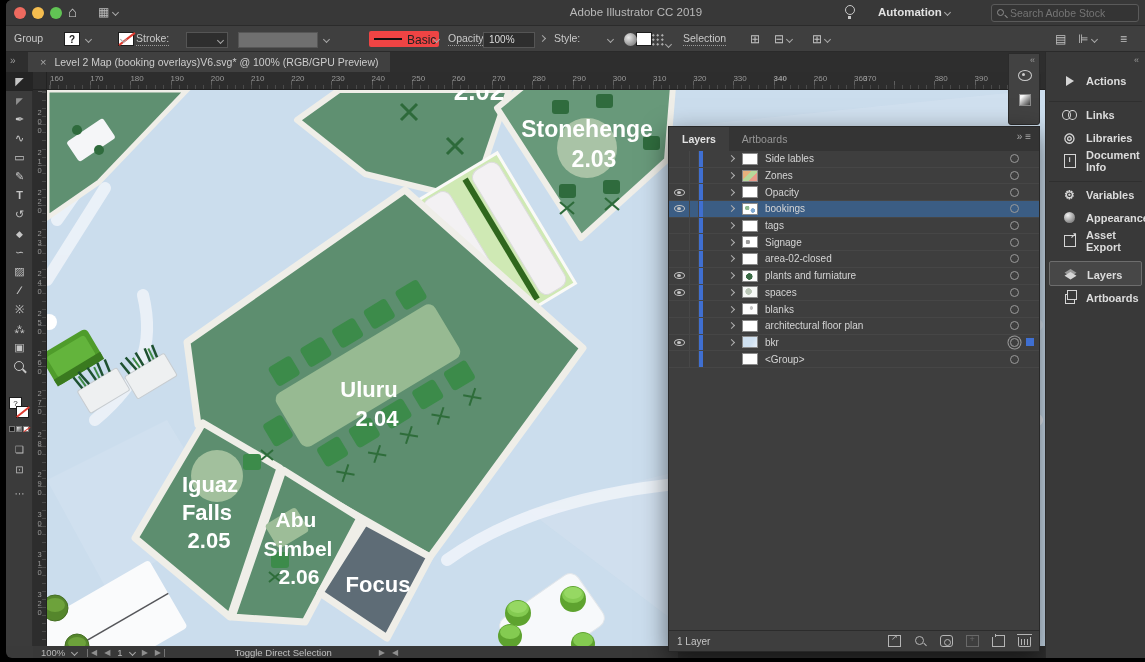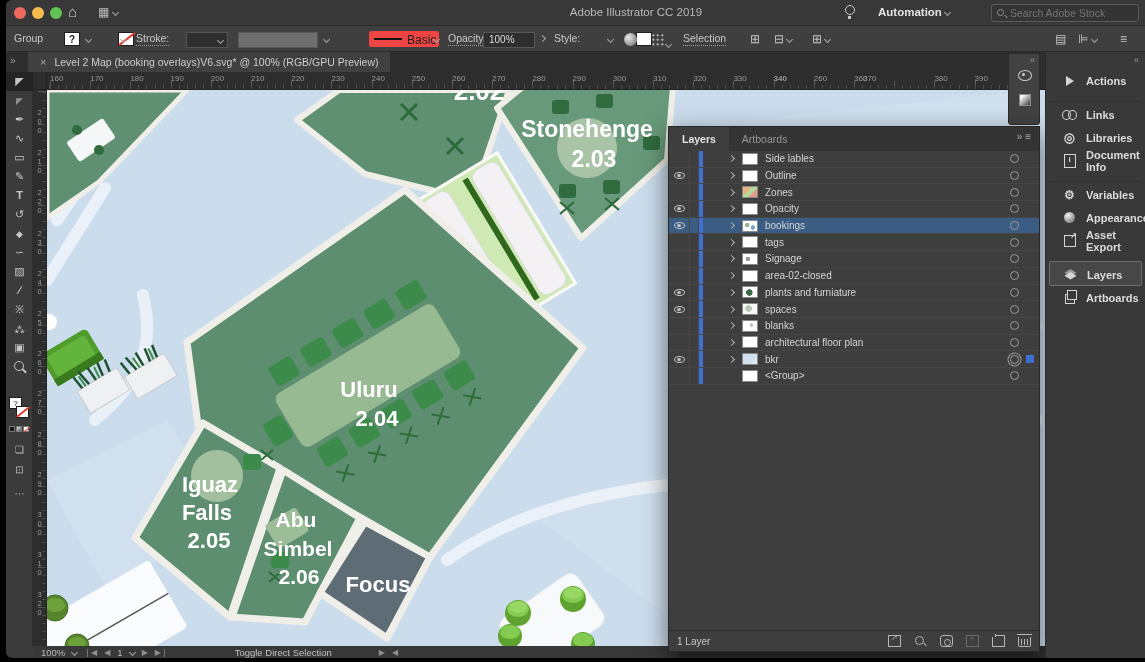--- a/index.html
+++ b/index.html
@@ -593,34 +593,20 @@
           <div class="lcolor"></div>
           <div class="lmain">
             <span class="chev chev-right"></span>
             <span class="thumb thumb-white"></span>
             <span class="lname">Side lables</span>
           </div>
           <span class="ltarget target-ring"></span>
           <span class="lind ind-none"></span>
         </div>
 
-        <div class="lrow depth-1">
-          <div class="c-eye eye">
-            <span class="i-eye"></span>
-          </div>
-          <div class="c-lock"></div>
-          <div class="lcolor"></div>
-          <div class="lmain">
-            <span class="chev chev-right"></span>
-            <span class="thumb thumb-white"></span>
-            <span class="lname">Outline</span>
-          </div>
-          <span class="ltarget target-ring"></span>
-          <span class="lind ind-none"></span>
-        </div>
 
         <div class="lrow depth-1">
           <div class="c-eye">
             <span class="i-eye"></span>
           </div>
           <div class="c-lock"></div>
           <div class="lcolor"></div>
           <div class="lmain">
             <span class="chev chev-right"></span>
             <span class="thumb thumb-zones"></span>

